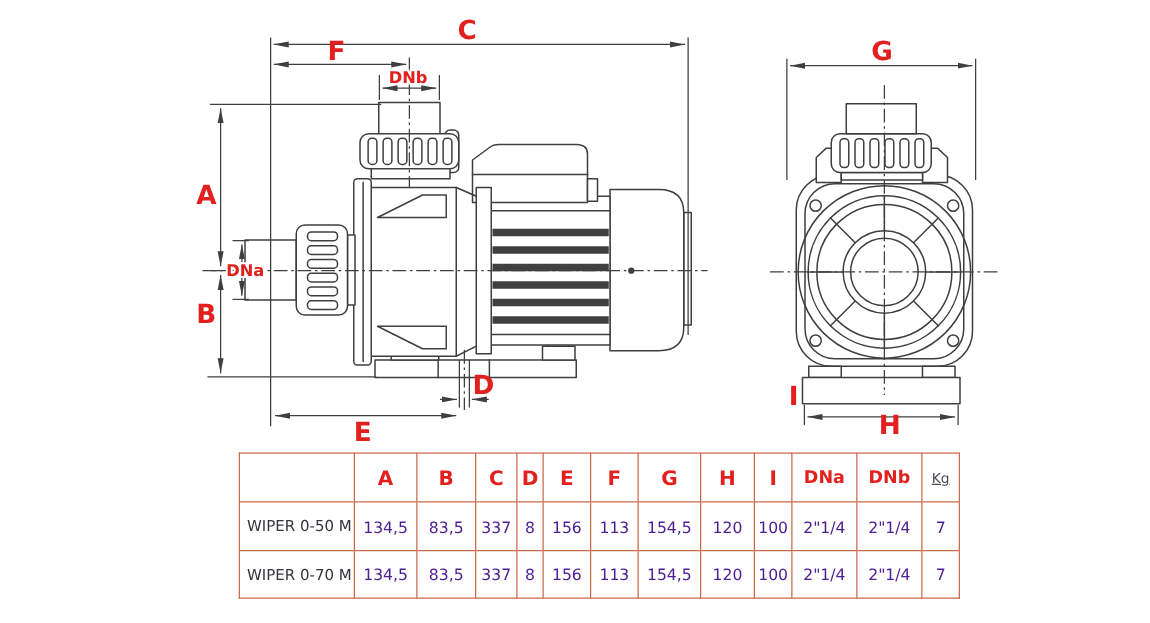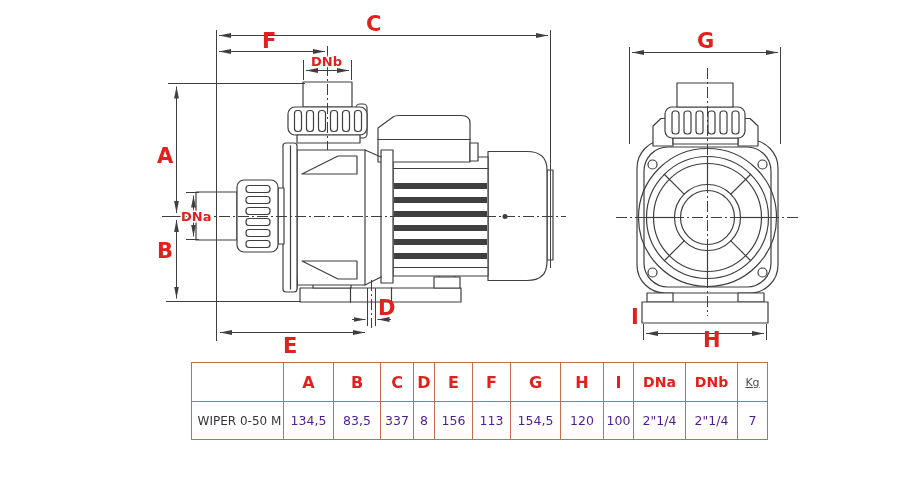--- a/index.html
+++ b/index.html
@@ -239,16 +239,31 @@
     <td>8</td>
     <td>156</td>
     <td>113</td>
     <td>154,5</td>
     <td>120</td>
     <td>100</td>
     <td>2"1/4</td>
     <td>2"1/4</td>
     <td>7</td>
   </tr>
+  <tr>
+    <td class="name">WIPER 0-70 M</td>
+    <td>134,5</td>
+    <td>83,5</td>
+    <td>337</td>
+    <td>8</td>
+    <td>156</td>
+    <td>113</td>
+    <td>154,5</td>
+    <td>120</td>
+    <td>100</td>
+    <td>2"1/4</td>
+    <td>2"1/4</td>
+    <td>7</td>
+  </tr>
 </tbody>
     </table>
 
 </div>
 
 </body></html>

